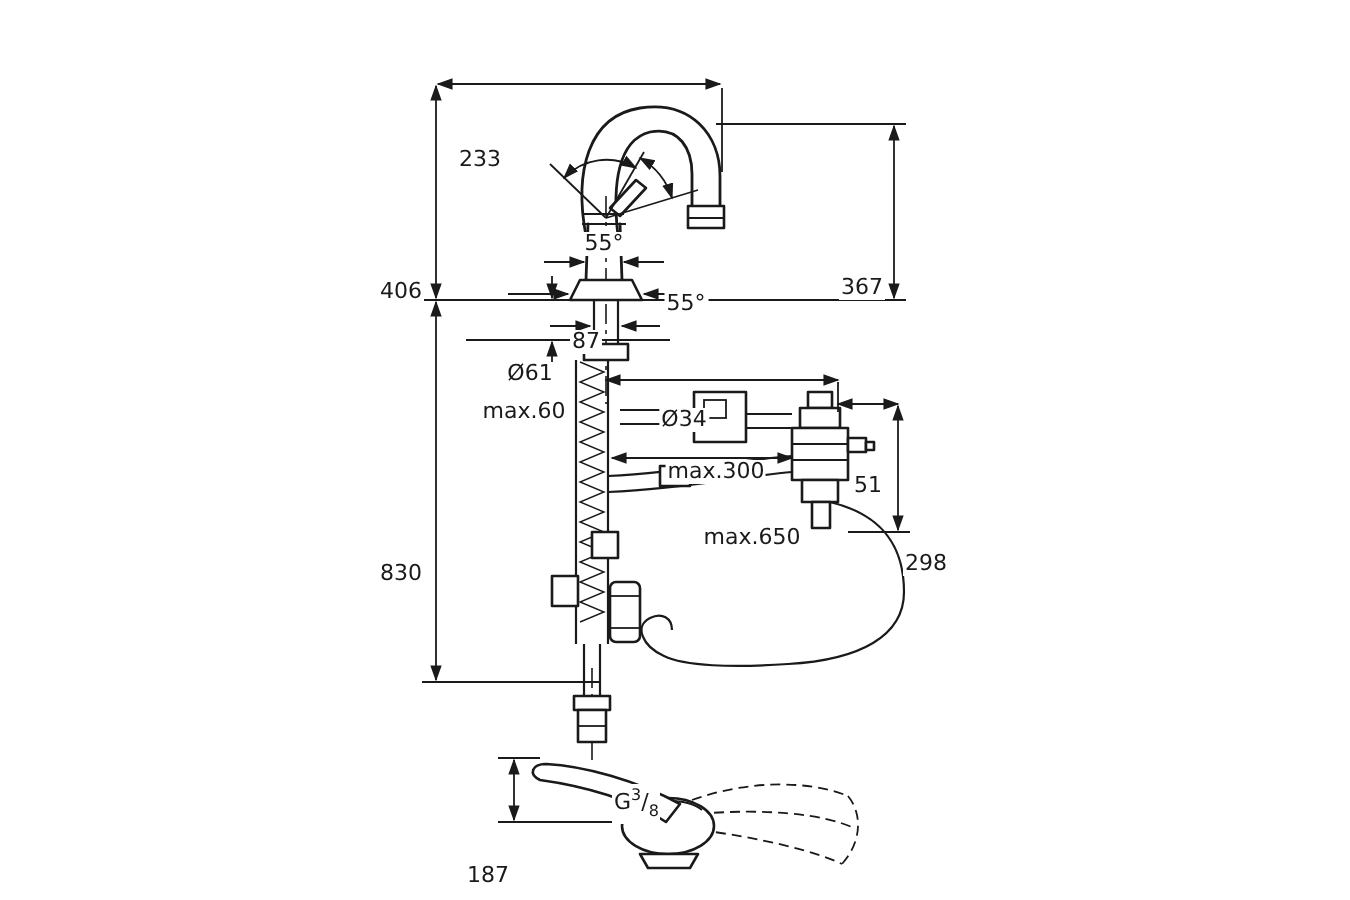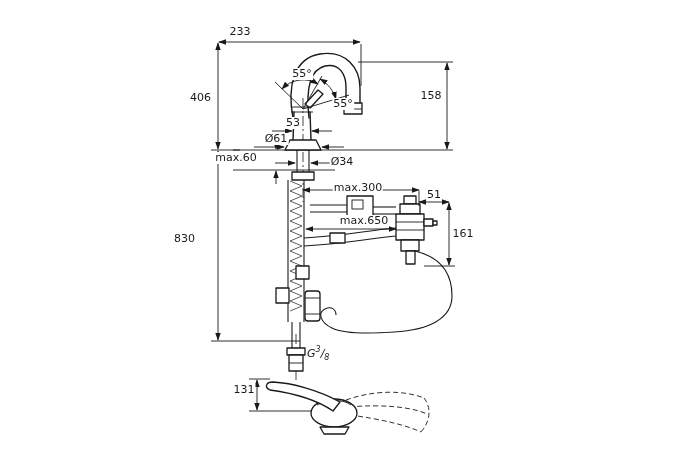--- a/index.html
+++ b/index.html
@@ -1,23 +1,23 @@
 <!DOCTYPE html>
 <html><head>
 <meta charset="utf-8">
 <style>
   html,body{margin:0;padding:0;background:#fff;}
   #canvas{position:relative;width:675px;height:450px;background:#fff;overflow:hidden;
           font-family:"DejaVu Sans","Liberation Sans",sans-serif;}
   #draw{position:absolute;left:0;top:0;}
   .lbl,.lbl-r,.lbl-tl{position:absolute;font-size:11px;color:#1a1a1a;white-space:nowrap;
-        background:#fff;padding:0 1px;line-height:12px;}
+        background:#fff;padding:0 1px;line-height:12px;margin-top:48px;}
   .lbl{transform:translate(-50%,-50%);}
   .lbl-r{transform:translate(-100%,-50%);}
-  .lbl-tl{transform:none;font-style:italic;}
+  .lbl-tl{transform:none;}
   sup{font-size:8px;} sub{font-size:8px;}
   .outline{fill:none;stroke:#1a1a1a;stroke-width:1.4;stroke-linejoin:round;stroke-linecap:round;}
   .fillw{fill:#fff;stroke:#1a1a1a;stroke-width:1.3;stroke-linejoin:round;}
   .thin{fill:none;stroke:#1a1a1a;stroke-width:0.9;}
   .med{fill:none;stroke:#1a1a1a;stroke-width:1.1;}
   .dim{fill:none;stroke:#1a1a1a;stroke-width:0.9;}
   .cl{fill:none;stroke:#1a1a1a;stroke-width:0.8;stroke-dasharray:10 3 2 3;}
   .dash{fill:none;stroke:#1a1a1a;stroke-width:0.9;stroke-dasharray:5 3;}
   .zig{fill:none;stroke:#1a1a1a;stroke-width:0.7;}
 </style>
@@ -179,26 +179,26 @@
     <line class="thin" x1="249" y1="379" x2="270" y2="379"></line>
     <line class="thin" x1="249" y1="411" x2="312" y2="411"></line>
     <line class="dim" x1="257" y1="380" x2="257" y2="410" marker-start="url(#arw)" marker-end="url(#arw)"></line>
   </g>
 </svg>
 
 <span class="lbl" style="left:240px;top:32px">233</span>
 <span class="lbl-r" style="left:212px;top:98px">406</span>
 <span class="lbl" style="left:302px;top:74px">55°</span>
 <span class="lbl" style="left:343px;top:104px">55°</span>
-<span class="lbl" style="left:293px;top:123px">53</span>
-<span class="lbl" style="left:276px;top:139px">Ø61</span>
-<span class="lbl" style="left:236px;top:158px">max.60</span>
+<span class="lbl" style="left:293px;top:123px">87</span>
+<span class="lbl" style="left:265px;top:139px">Ø61</span>
+<span class="lbl" style="left:262px;top:158px">max.60</span>
 <span class="lbl" style="left:342px;top:162px">Ø34</span>
-<span class="lbl" style="left:431px;top:96px">158</span>
+<span class="lbl" style="left:431px;top:96px">367</span>
 <span class="lbl" style="left:358px;top:188px">max.300</span>
 <span class="lbl" style="left:434px;top:195px">51</span>
-<span class="lbl" style="left:364px;top:221px">max.650</span>
-<span class="lbl" style="left:463px;top:234px">161</span>
-<span class="lbl-r" style="left:196px;top:239px">830</span>
-<span class="lbl" style="left:244px;top:390px">131</span>
+<span class="lbl" style="left:376px;top:221px">max.650</span>
+<span class="lbl" style="left:463px;top:234px">298</span>
+<span class="lbl-r" style="left:212px;top:239px">830</span>
+<span class="lbl" style="left:244px;top:390px">187</span>
 <span class="lbl-tl" style="left:306px;top:344px"><span>G</span><sup>3</sup><span>/</span><sub>8</sub></span>
 
 </div>
 
 </body></html>

